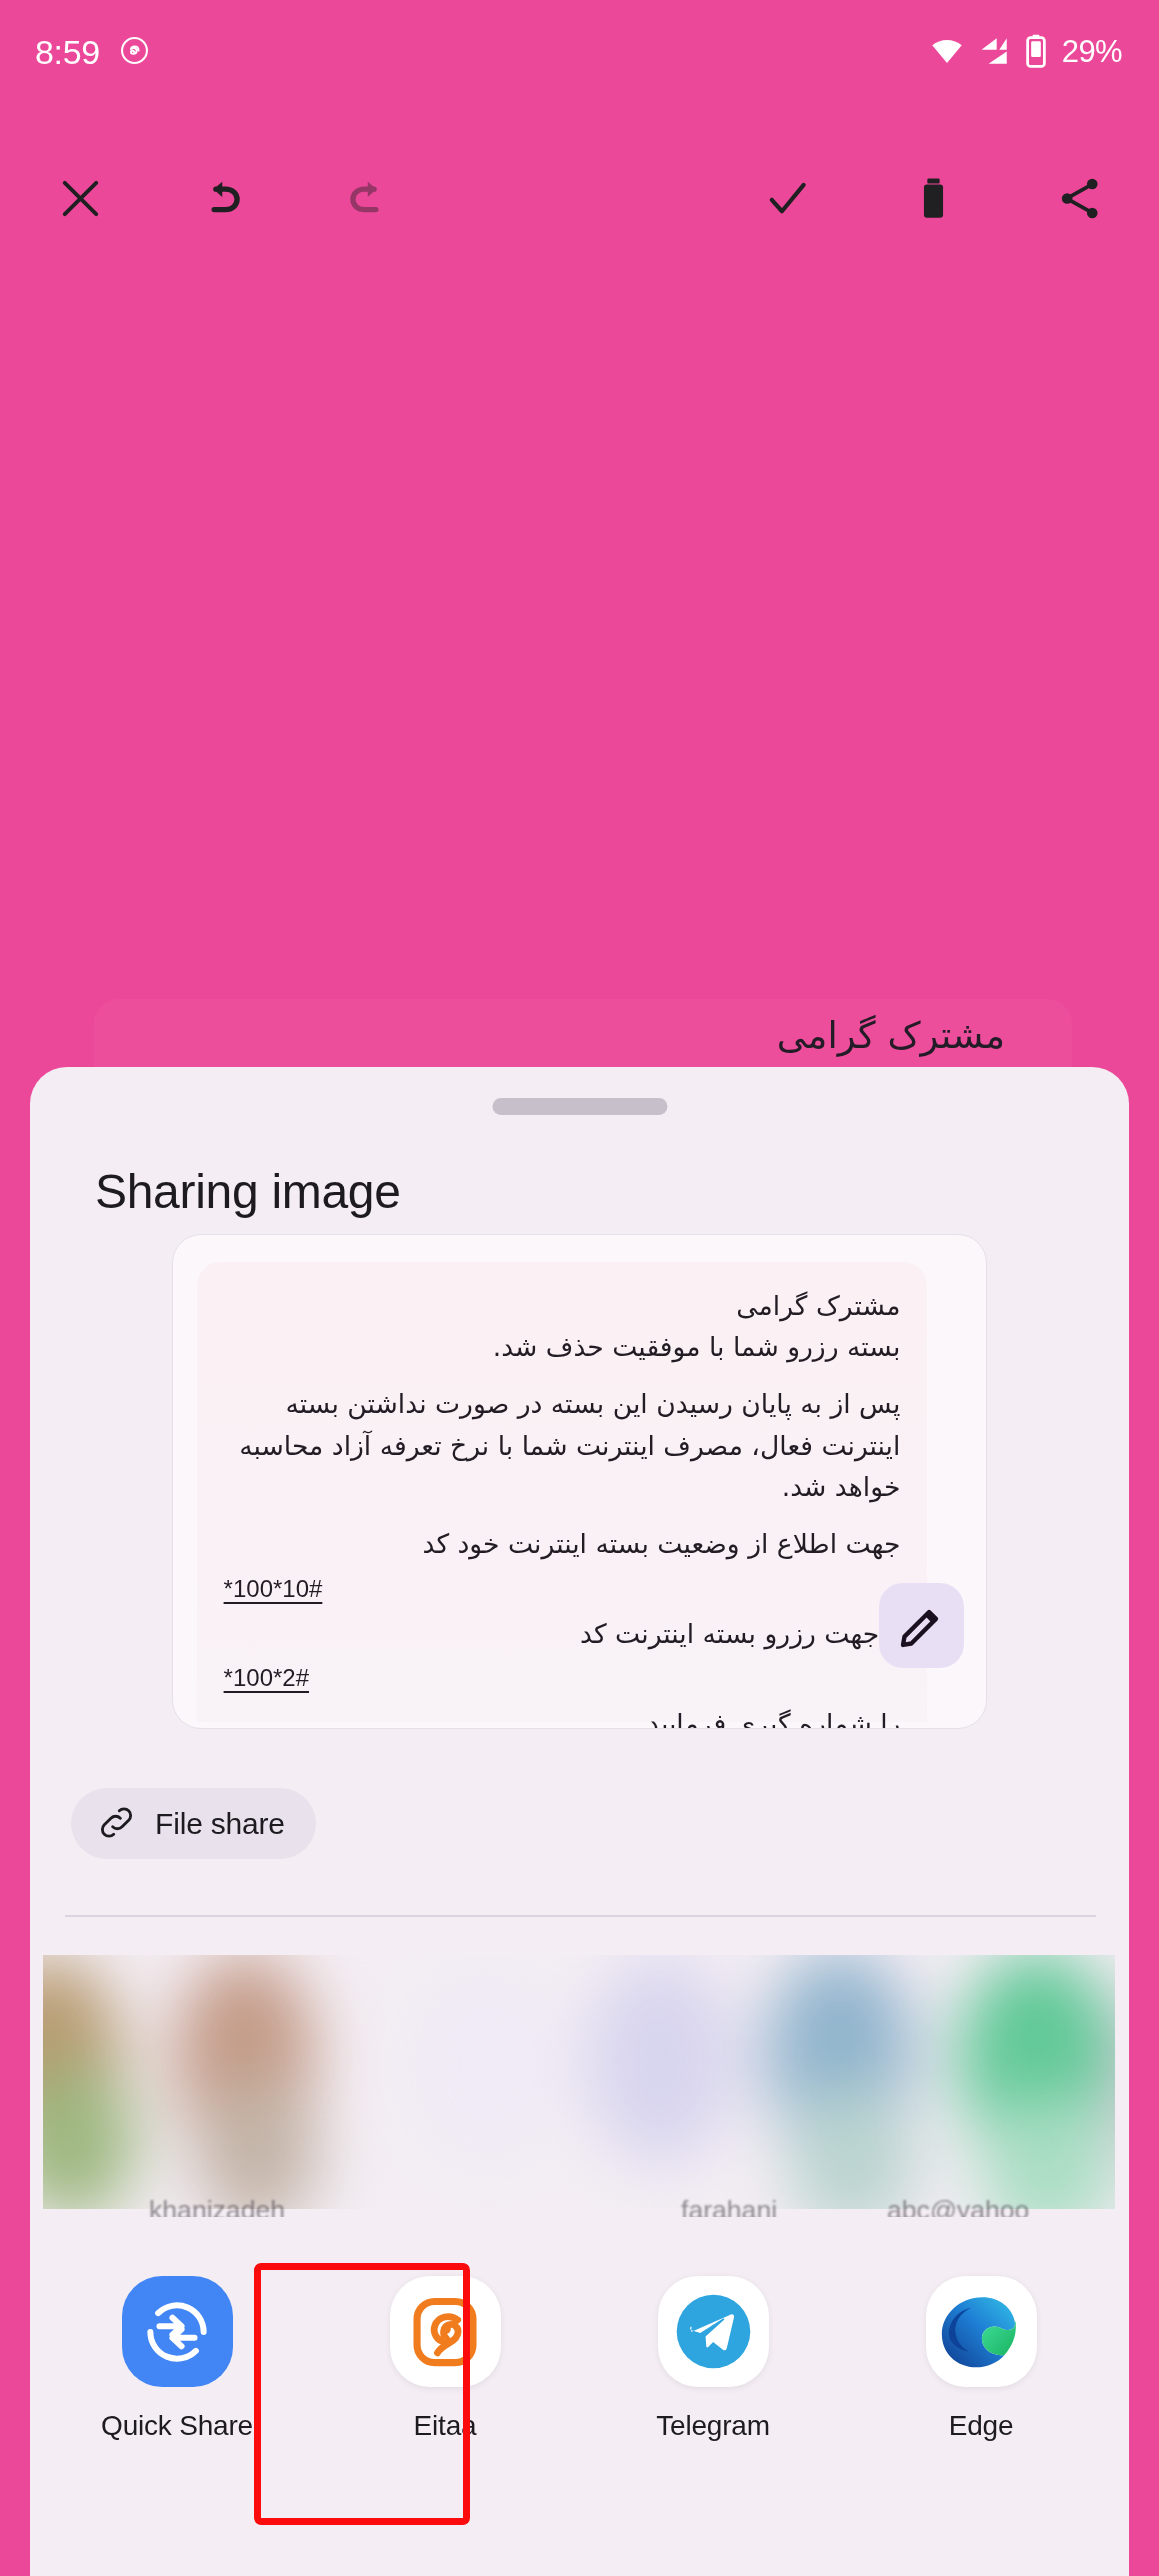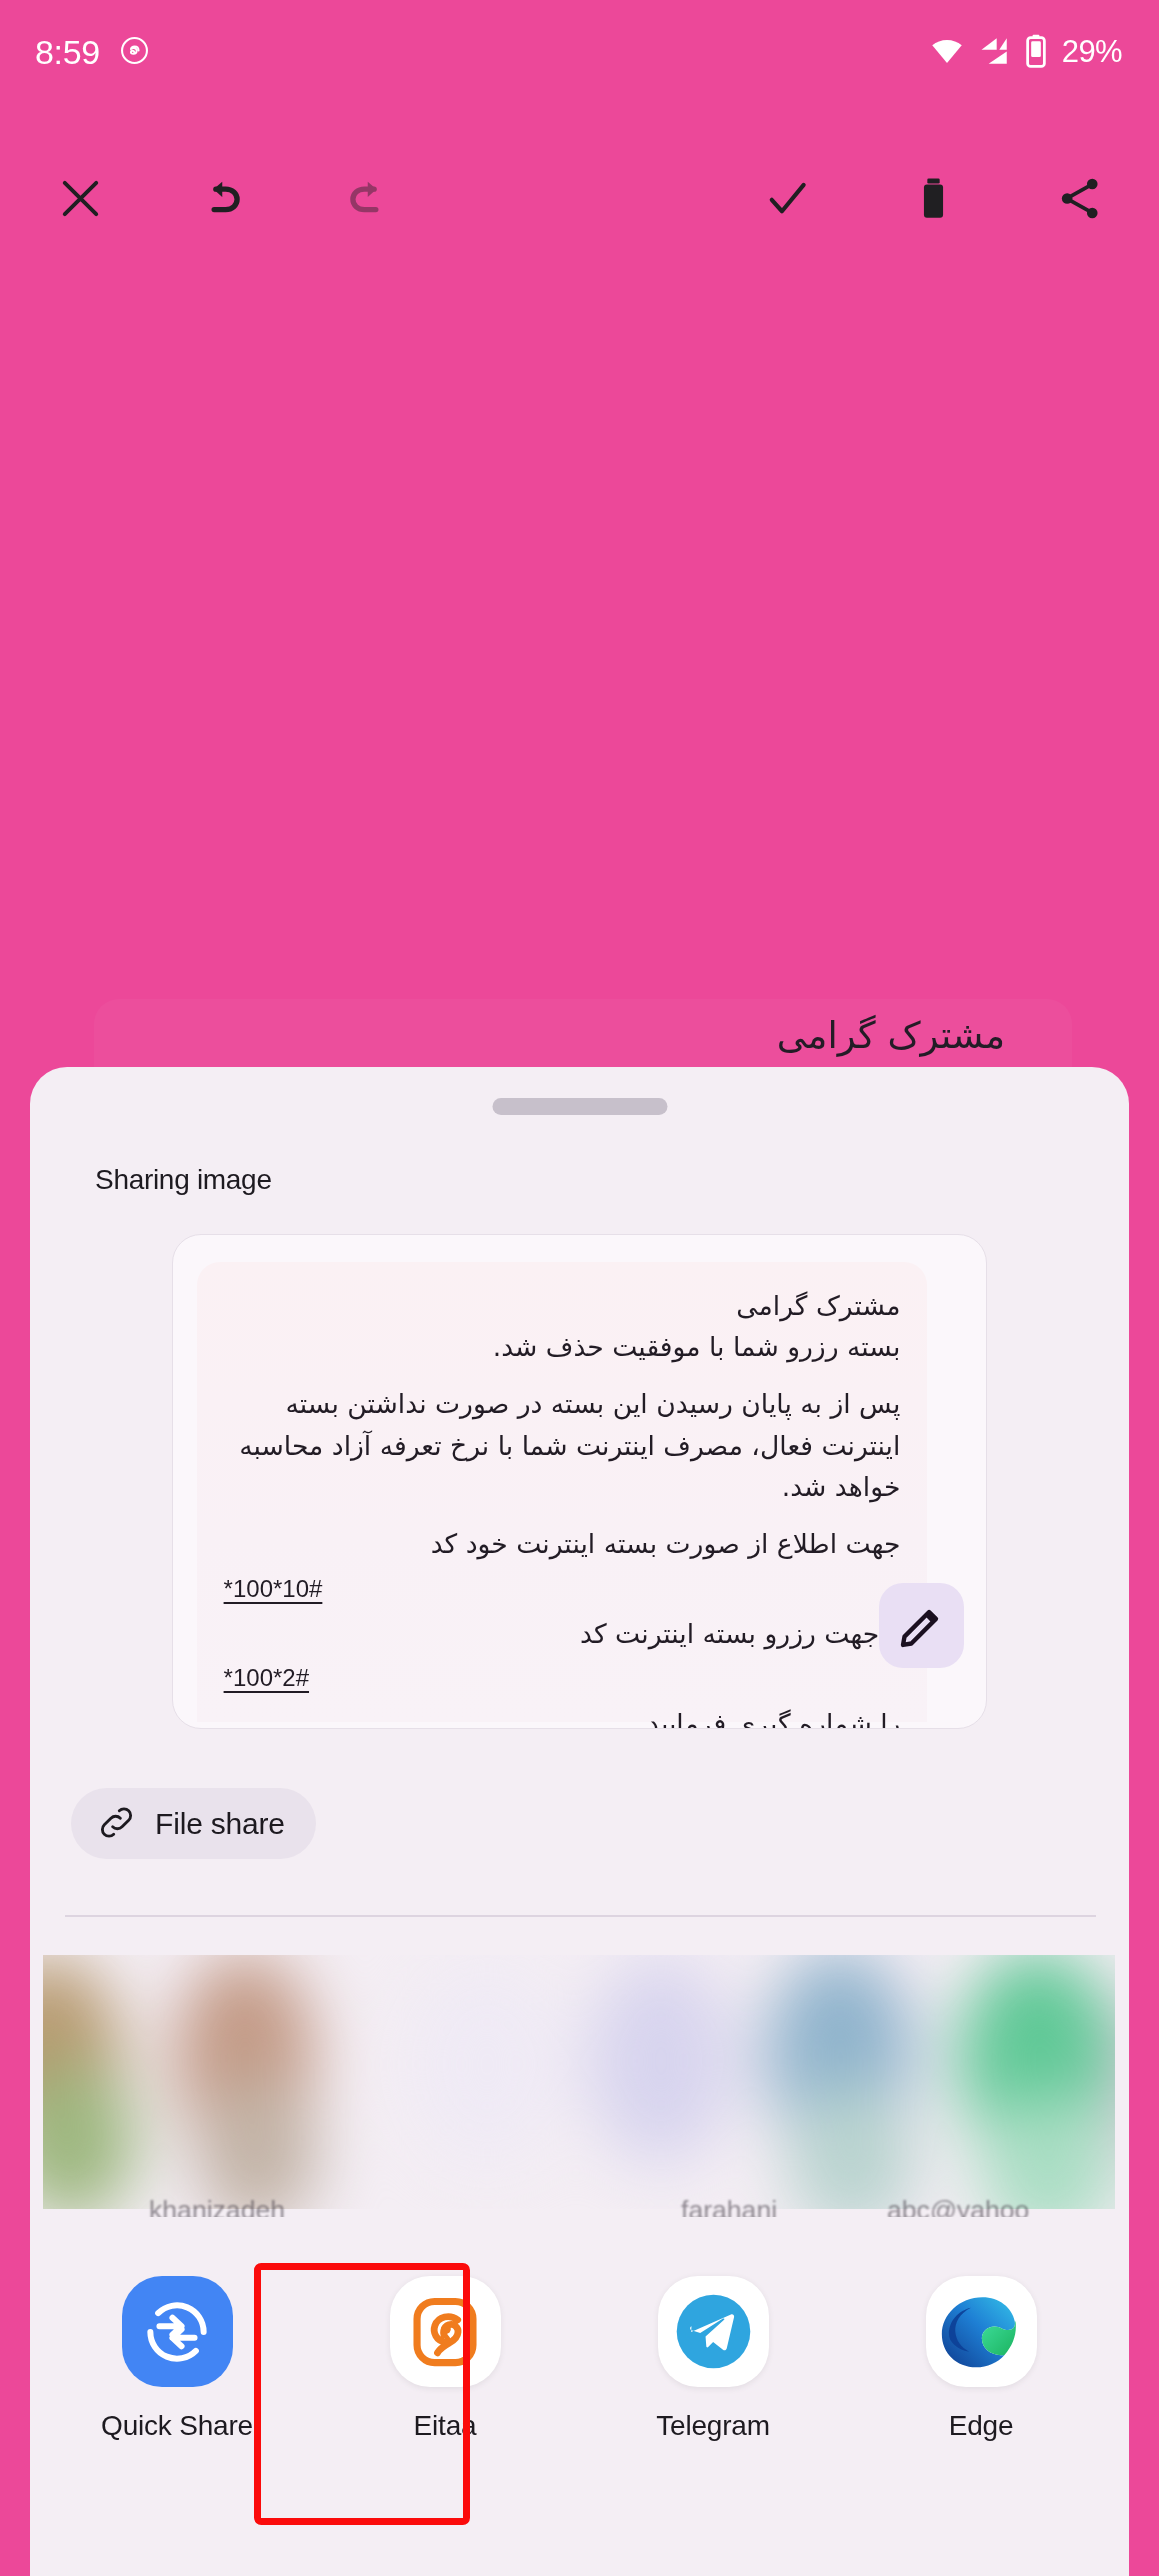--- a/index.html
+++ b/index.html
@@ -120,21 +120,21 @@
     top: 31px;
     width: 175px;
     height: 17px;
     border-radius: 8.5px;
     background: #c7c0cb;
   }
   .sheet-title {
     position: absolute;
     left: 65px;
     top: 97px;
-    font-size: 28px;
+    font-size: 48px;
     color: #1d1a20;
     font-weight: 400;
     letter-spacing: -0.3px;
   }
 
   
   .preview-card {
     position: absolute;
     left: 172px;
     top: 1234px;
@@ -416,21 +416,21 @@
   </div>
 
   <div class="preview-card">
     <div class="preview-inner">
       <div class="sms-body">
         <span class="sms-line">مشترک گرامی</span>
         <span class="sms-line">بسته رزرو شما با موفقیت حذف شد.</span>
         <div class="sms-gap"></div>
         <span class="sms-line">پس از به پایان رسیدن این بسته در صورت نداشتن بسته اینترنت فعال، مصرف اینترنت شما با نرخ تعرفه آزاد محاسبه خواهد شد.</span>
         <div class="sms-gap"></div>
-        <span class="sms-line">جهت اطلاع از صورت بسته اینترنت خود کد</span>
+        <span class="sms-line">جهت اطلاع از وضعیت بسته اینترنت خود کد</span>
         <span class="ussd">*100*10#</span>
         <span class="sms-line">و جهت رزرو بسته اینترنت کد</span>
         <span class="ussd">*100*2#</span>
         <span class="sms-line">را شماره گیری فرمایید.</span>
       </div>
     </div>
     <button class="edit-fab">
       <svg width="50" height="50" viewBox="0 0 24 24">
         <path d="M3.6 17.1 15.4 5.3l3.3 3.3L6.9 20.4l-4 .7Z" fill="none" stroke="#1b1020" stroke-width="2.1" stroke-linejoin="round"></path>
         <path d="M14.2 6.5 17.5 9.8" stroke="#1b1020" stroke-width="2.1"></path>

